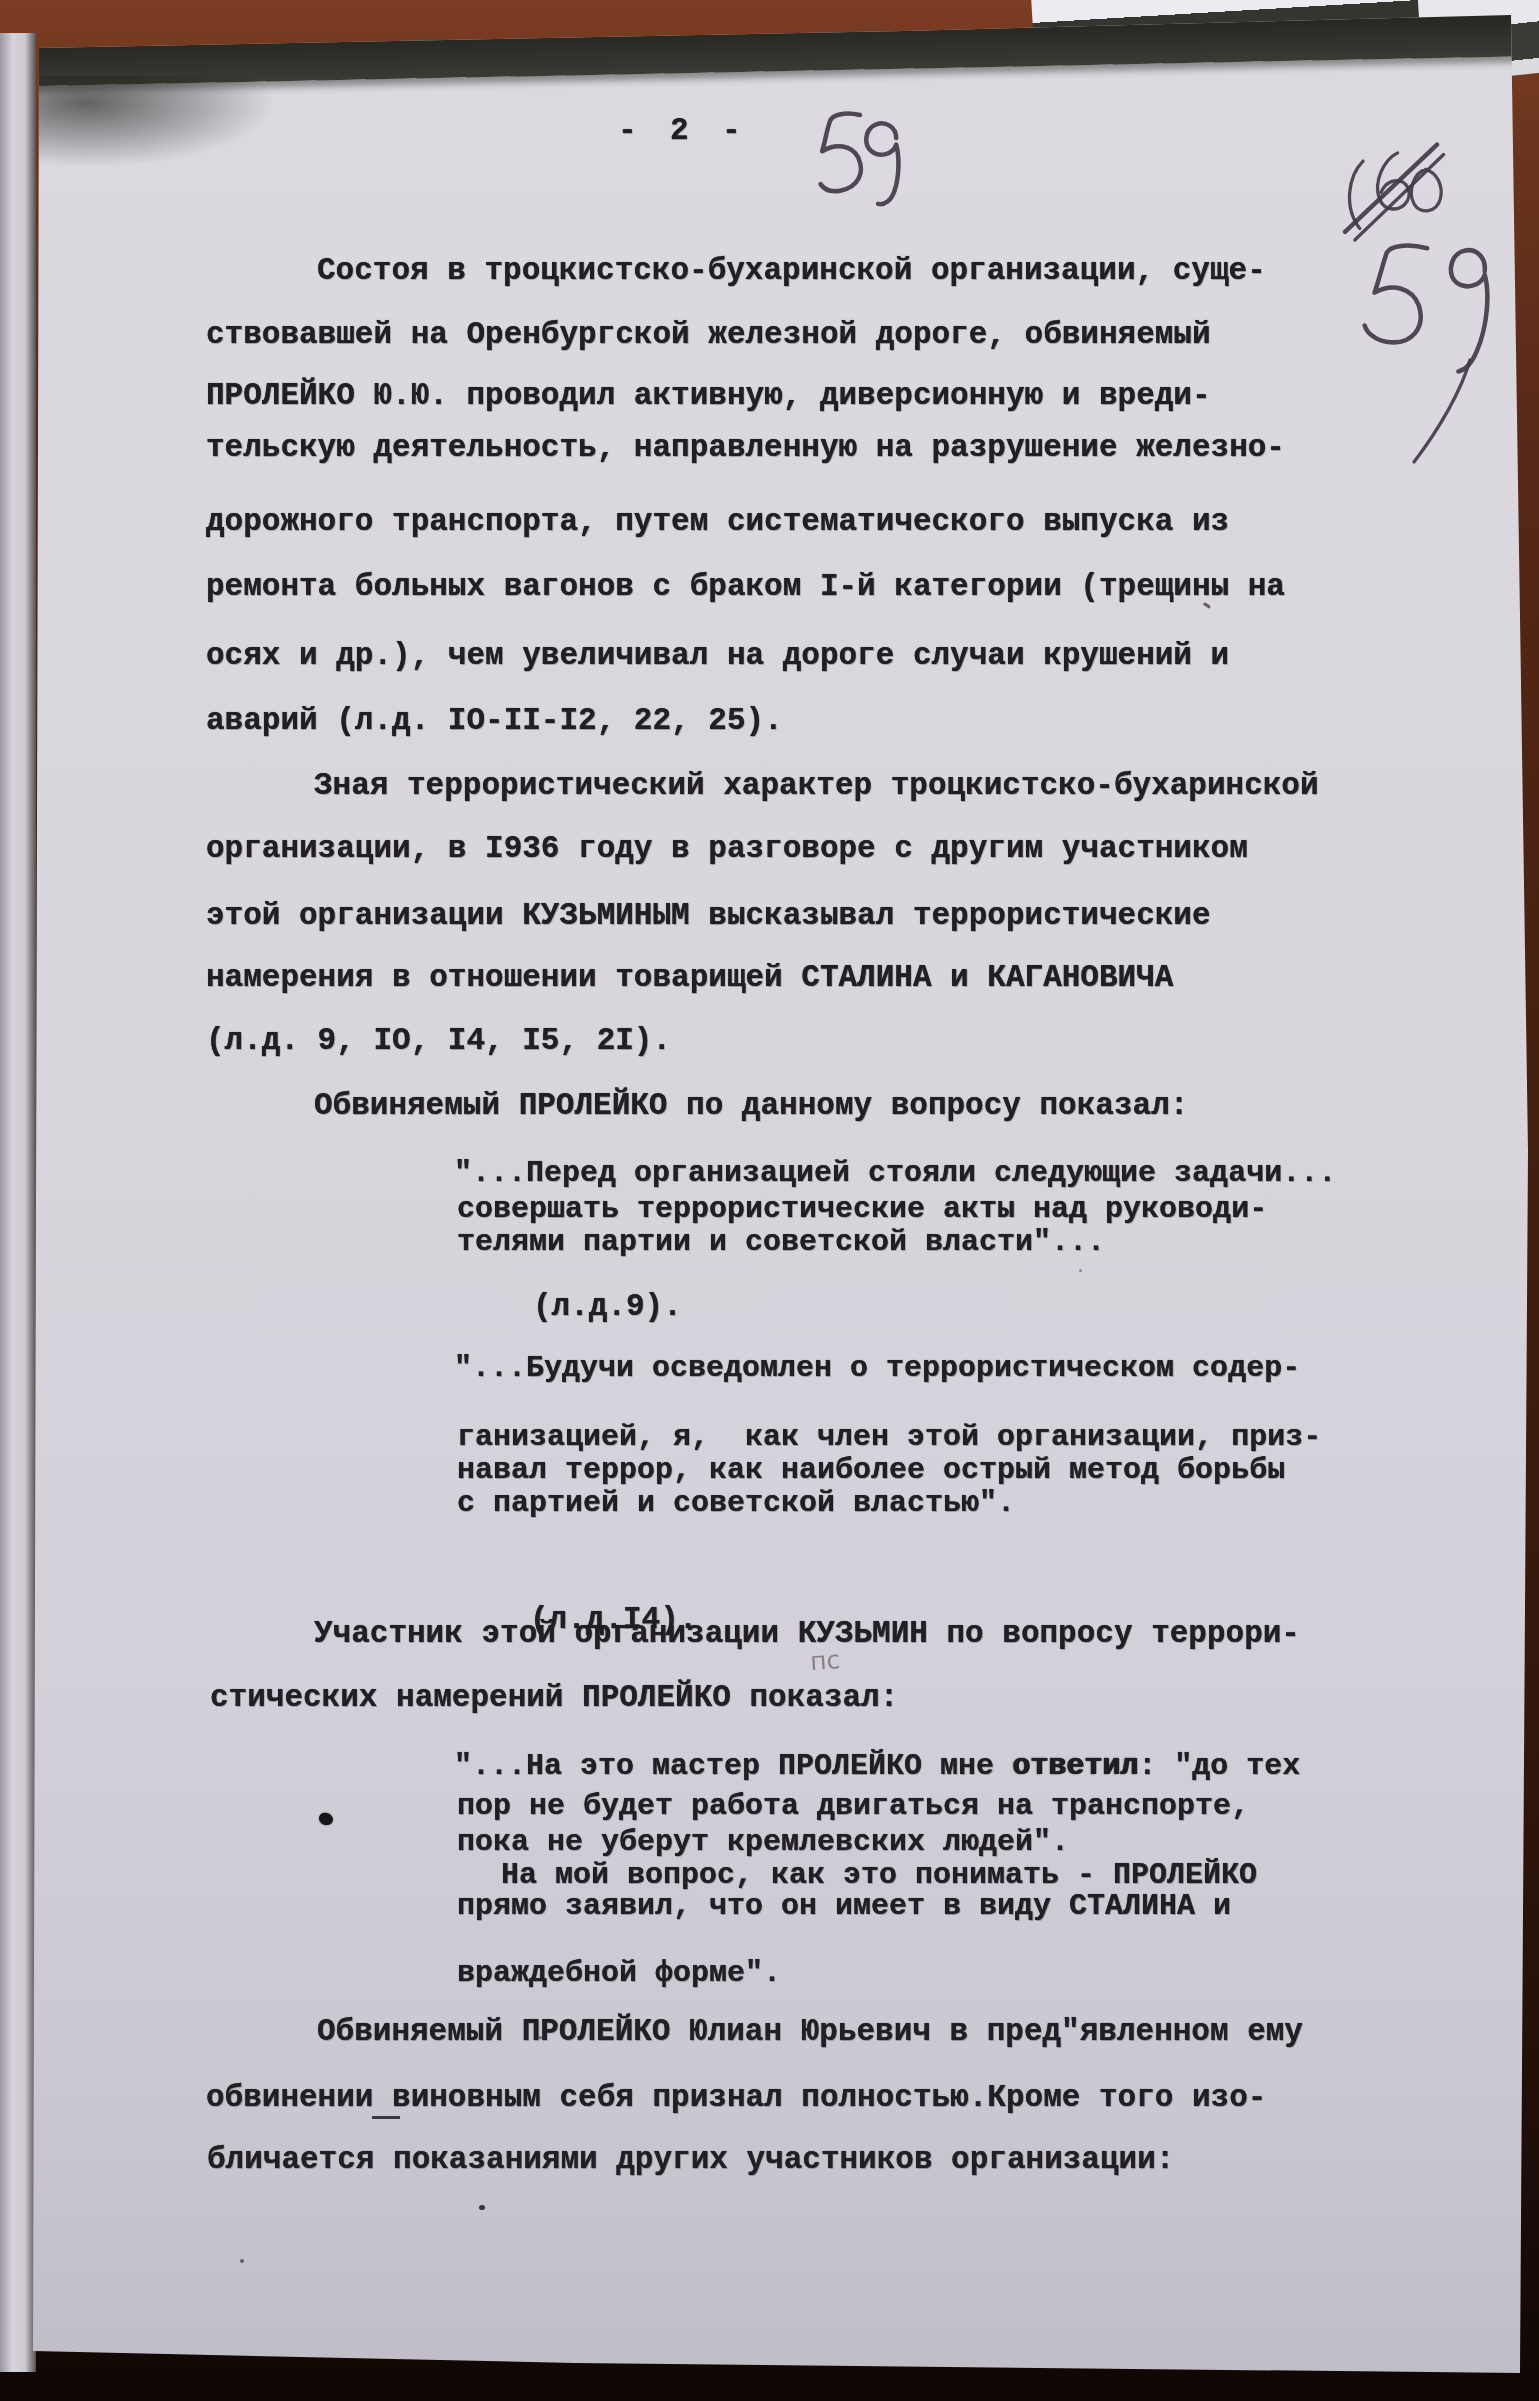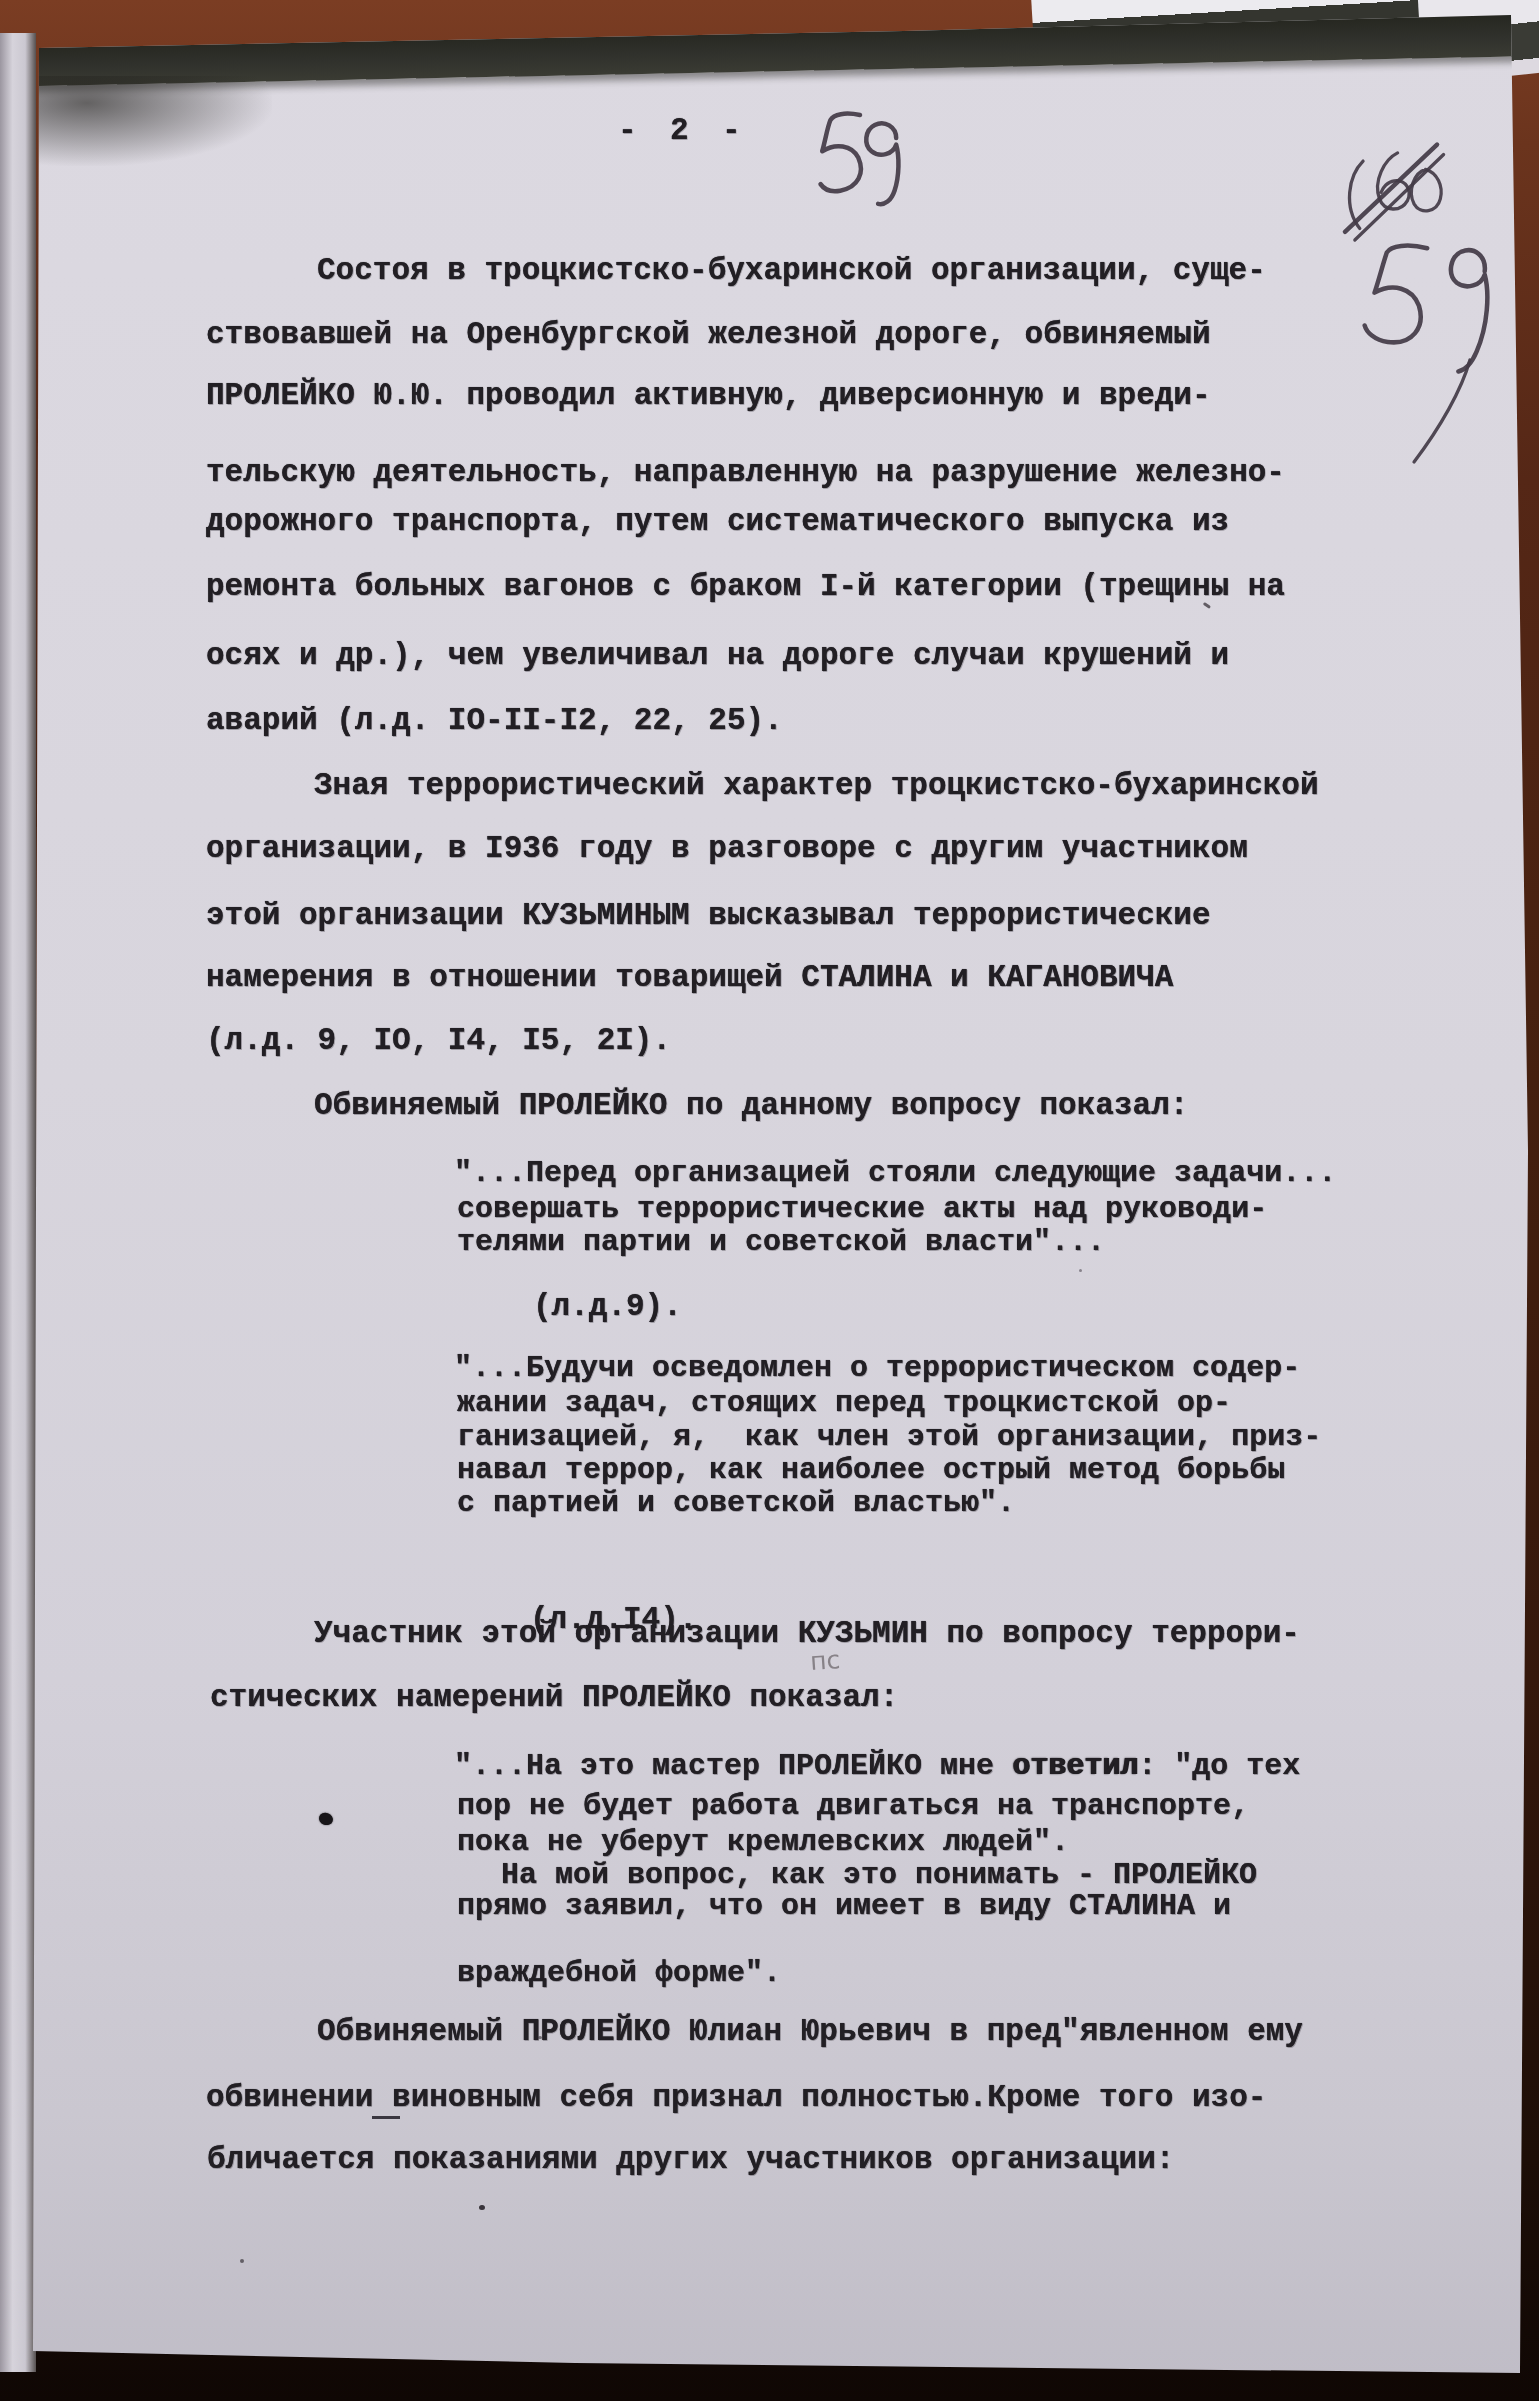--- a/index.html
+++ b/index.html
@@ -68,40 +68,39 @@
   <div class="page">
 
     <div class="copy-band"></div>
     <div class="band-smudge"></div>
 
     <div class="t b pagenum" style="left:618px;top:115px">- 2 -</div>
 
     <div class="t b" style="left:206px;top:319px">ствовавшей на Оренбургской железной дороге, обвиняемый</div>
     <div class="t b" style="left:317px;top:255px">Состоя в троцкистско-бухаринской организации, суще-</div>
     <div class="t b" style="left:206px;top:380px">ПРОЛЕЙКО Ю.Ю. проводил активную, диверсионную и вреди-</div>
-    <div class="t b" style="left:206px;top:457px">тельскую деятельность, направленную на разрушение железно-</div>
+    <div class="t b" style="left:206px;top:432px">тельскую деятельность, направленную на разрушение железно-</div>
     <div class="t b" style="left:206px;top:506px">дорожного транспорта, путем систематического выпуска из</div>
     <div class="t b" style="left:206px;top:571px">ремонта больных вагонов с браком I-й категории (трещины на</div>
     <div class="t b" style="left:206px;top:640px">осях и др.), чем увеличивал на дороге случаи крушений и</div>
     <div class="t b" style="left:206px;top:705px">аварий (л.д. IO-II-I2, 22, 25).</div>
     <div class="t b" style="left:314px;top:770px">Зная террористический характер троцкистско-бухаринской</div>
     <div class="t b" style="left:206px;top:833px">организации, в I936 году в разговоре с другим участником</div>
     <div class="t b" style="left:206px;top:900px">этой организации КУЗЬМИНЫМ высказывал террористические</div>
     <div class="t b" style="left:206px;top:962px">намерения в отношении товарищей СТАЛИНА и КАГАНОВИЧА</div>
     <div class="t b" style="left:206px;top:1025px">(л.д. 9, IO, I4, I5, 2I).</div>
     <div class="t b" style="left:314px;top:1090px">Обвиняемый ПРОЛЕЙКО по данному вопросу показал:</div>
 
     <div class="t q" style="left:454px;top:1158px">"...Перед организацией стояли следующие задачи...</div>
     <div class="t q" style="left:457px;top:1194px">совершать террористические акты над руководи-</div>
     <div class="t q" style="left:457px;top:1227px">телями партии и советской власти"...</div>
 
     <div class="t b" style="left:533px;top:1291px">(л.д.9).</div>
 
     <div class="t q" style="left:454px;top:1353px">"...Будучи осведомлен о террористическом содер-</div>
-    <div class="t q" style="left:457px;top:1388px">жании задач, стоящих перед троцкистской ор-</div>
     <div class="t q" style="left:457px;top:1422px">ганизацией, я,  как член этой организации, приз-</div>
     <div class="t q" style="left:457px;top:1455px">навал террор, как наиболее острый метод борьбы</div>
     <div class="t q" style="left:457px;top:1488px">с партией и советской властью".</div>
 
     <div class="t b" style="left:530px;top:1604px">(л.д.I4).</div>
 
     <div class="t b" style="left:314px;top:1618px">Участник этой организации КУЗЬМИН по вопросу террори-</div>
     <div class="t b" style="left:210px;top:1682px">стических намерений ПРОЛЕЙКО показал:</div>
 
     <div class="t q" style="left:454px;top:1751px"><span>"...На это мастер ПРОЛЕЙКО мне </span><span class="ink-heavy">ответил</span><span>: "до тех</span></div>

